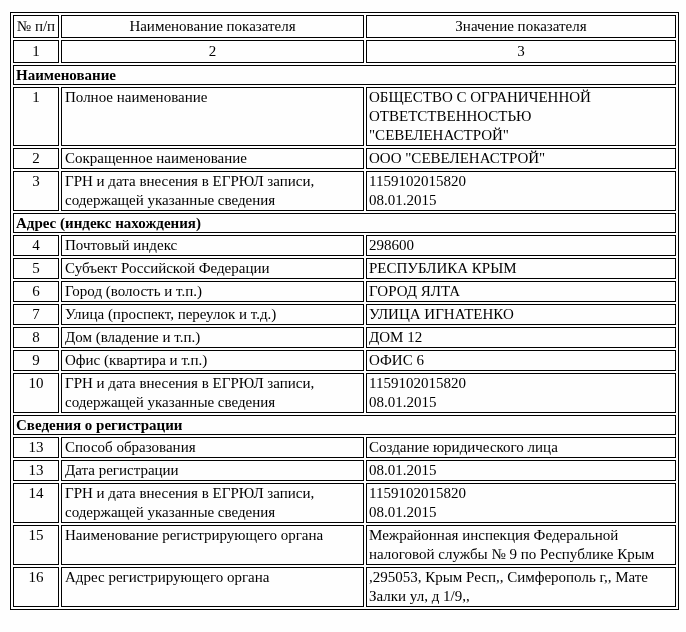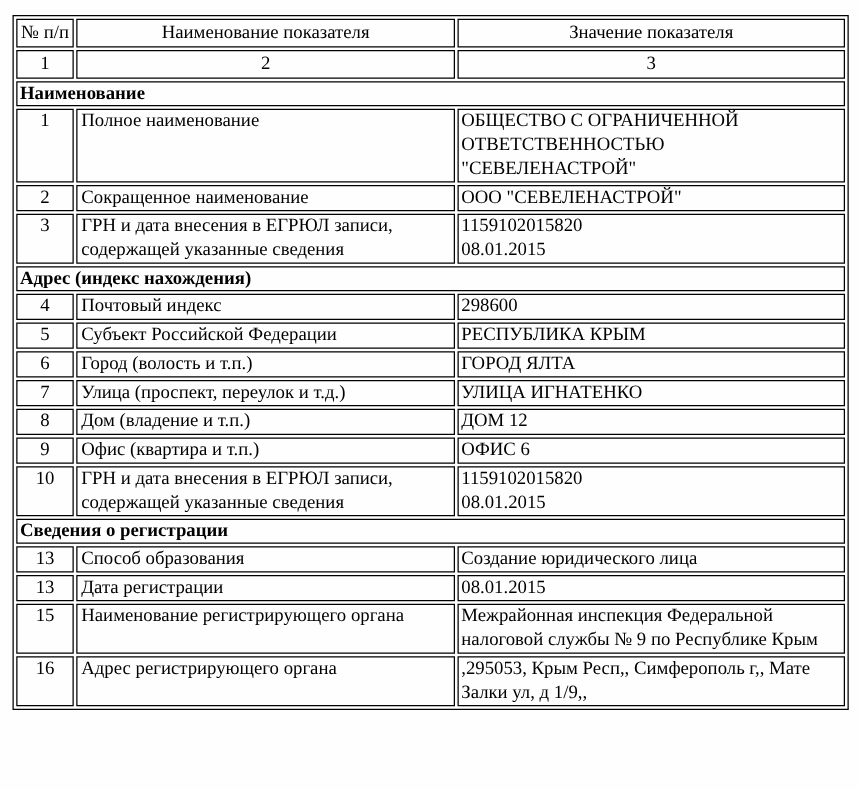--- a/index.html
+++ b/index.html
@@ -142,20 +142,26 @@
         <td class="c-num">13</td>
         <td class="c-name">Способ образования</td>
         <td class="c-value">Создание юридического лица</td>
       </tr>
       <tr>
         <td class="c-num">13</td>
         <td class="c-name">Дата регистрации</td>
         <td class="c-value">08.01.2015</td>
       </tr>
       <tr>
+        <td class="c-num">14</td>
+        <td class="c-name">ГРН и дата внесения в ЕГРЮЛ записи, содержащей указанные сведения</td>
+        <td class="c-value">1159102015820
+08.01.2015</td>
+      </tr>
+      <tr>
         <td class="c-num">15</td>
         <td class="c-name">Наименование регистрирующего органа</td>
         <td class="c-value">Межрайонная инспекция Федеральной налоговой службы № 9 по Республике Крым</td>
       </tr>
       <tr>
         <td class="c-num">16</td>
         <td class="c-name">Адрес регистрирующего органа</td>
         <td class="c-value">,295053, Крым Респ,, Симферополь г,, Мате Залки ул, д 1/9,,</td>
       </tr>
     </tbody>

